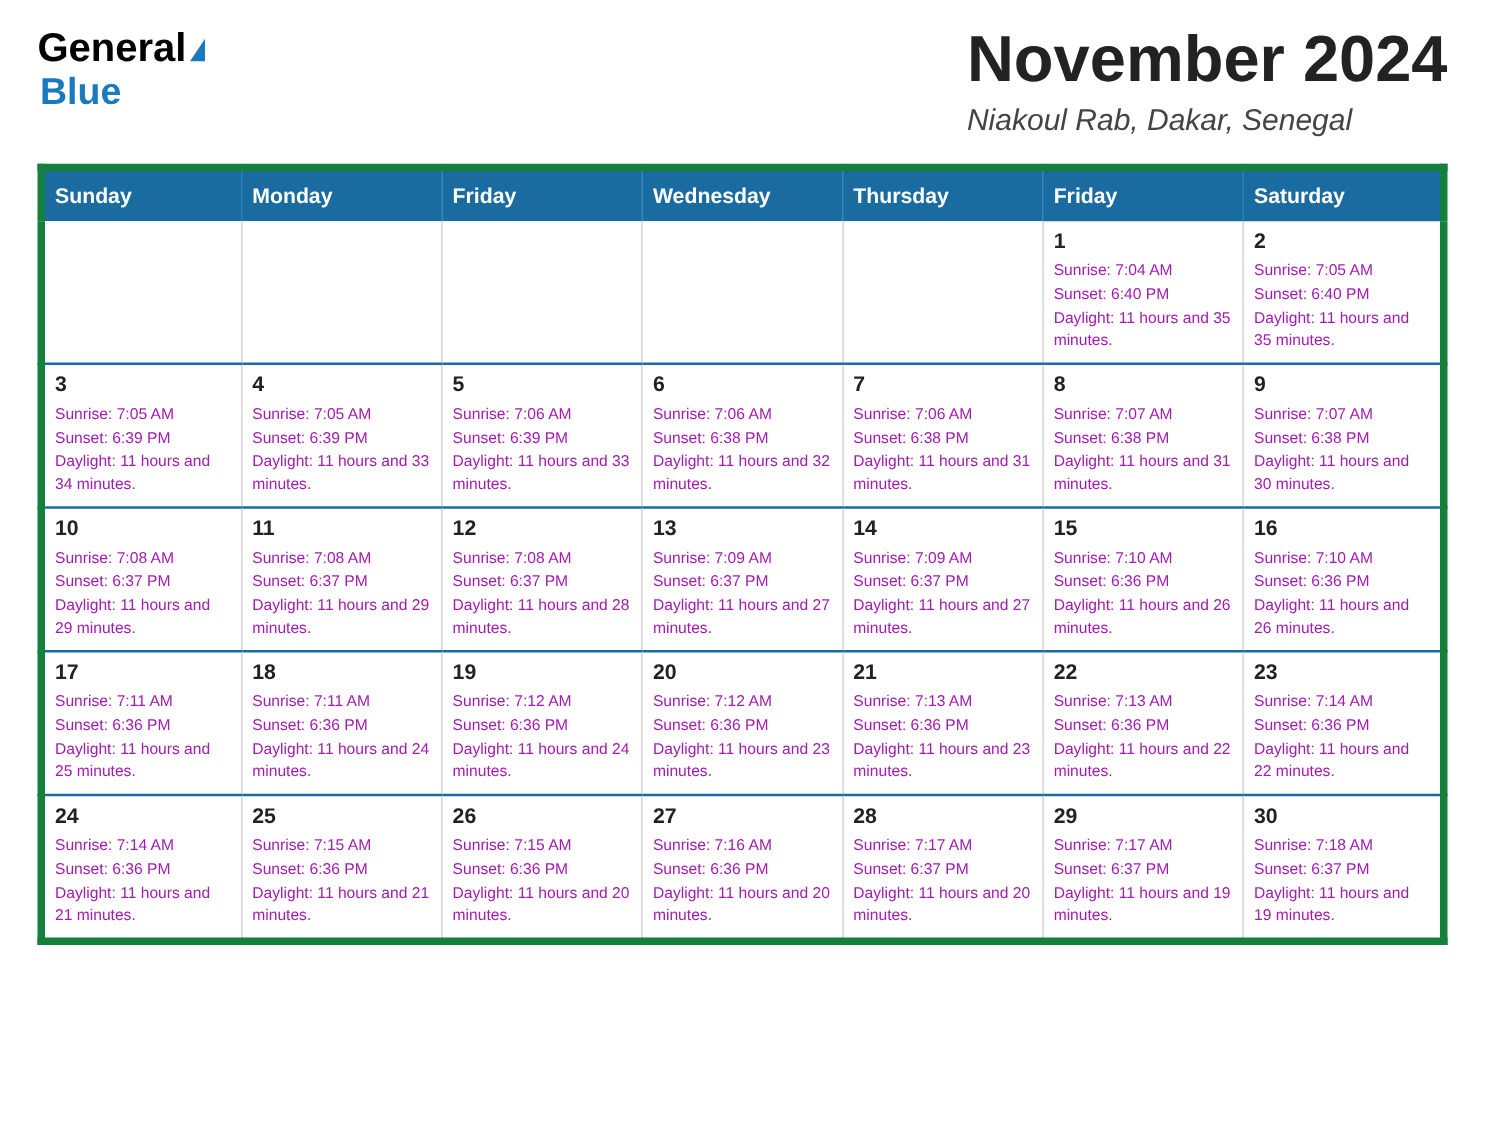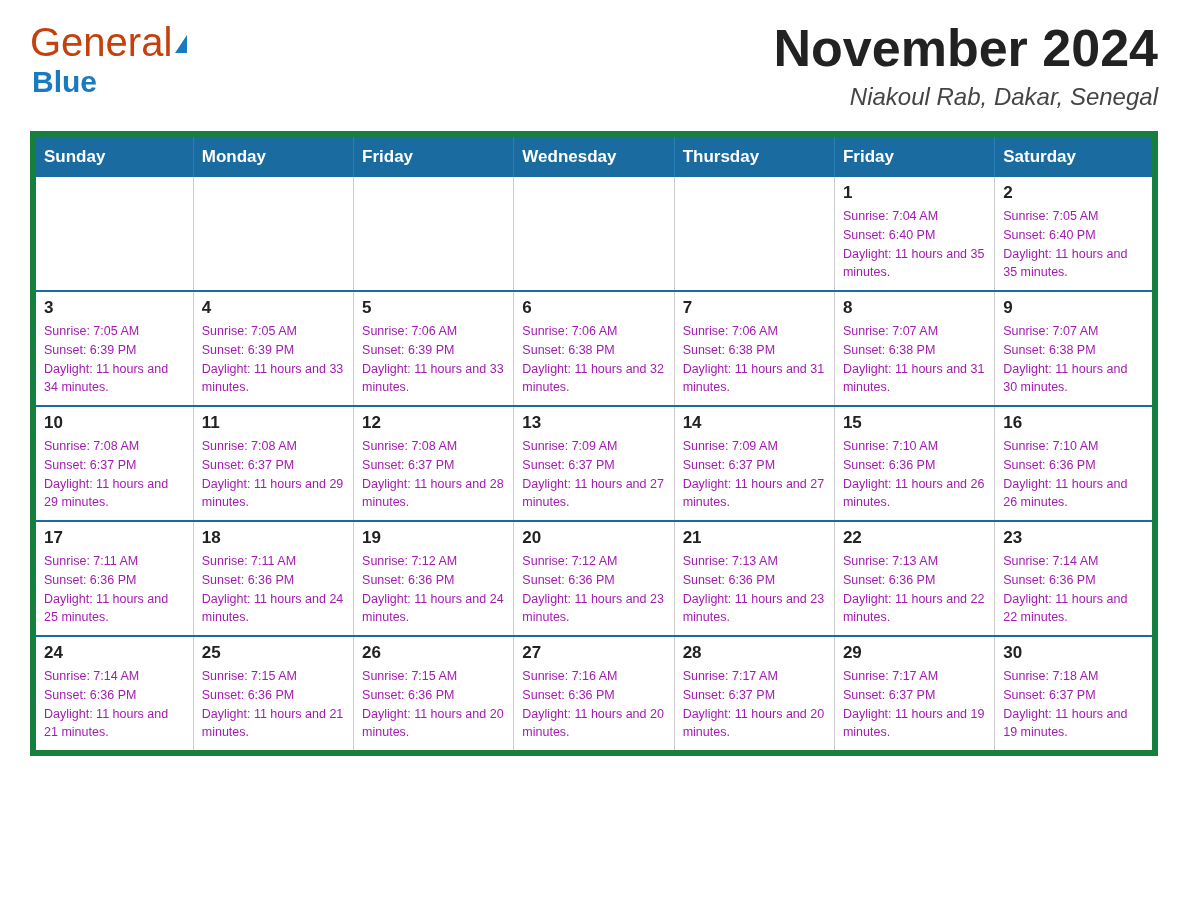--- a/index.html
+++ b/index.html
@@ -15,21 +15,20 @@
       justify-content: space-between;
       align-items: flex-start;
       margin-bottom: 20px;
     }
     .logo {
       display: flex;
       flex-direction: column;
       align-items: flex-start;
     }
     .title-block {
-      text-align: right;
     }
     .main-title {
       font-size: 52px;
       font-weight: bold;
       color: #222;
       line-height: 1.1;
     }
     .subtitle {
       font-size: 24px;
       color: #444;
@@ -84,23 +83,23 @@
     }
     .empty-cell {
       background: #fff;
     }
     
     .logo-row {
       display: flex;
       align-items: center;
     }
     .logo-text-general {
-      font-size: 40px;
-      font-weight: normal;
-      color: #c2410c;
+      font-size: 32px;
+      font-weight: bold;
+      color: #000000;
     }
     .logo-arrow {
       display: inline-block;
       width: 0;
       height: 0;
       border-left: 12px solid transparent;
       border-top: 0px solid transparent;
       border-bottom: 18px solid #1a7abf;
       margin-left: 3px;
       margin-bottom: -2px;

